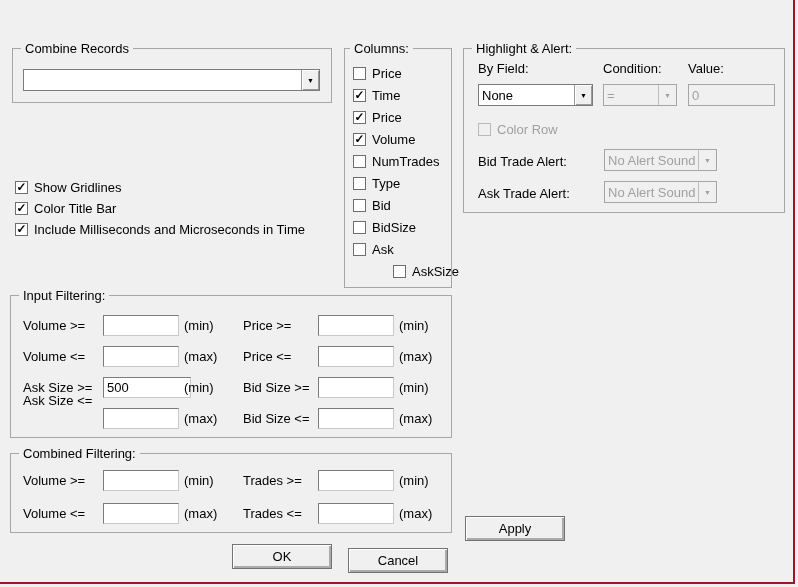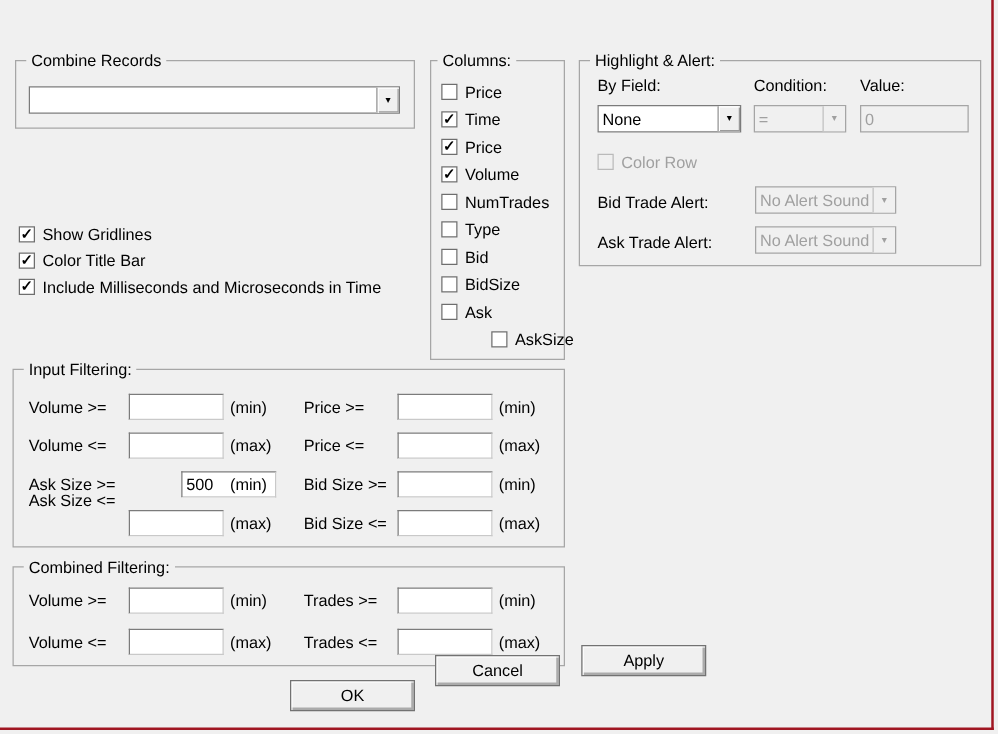--- a/index.html
+++ b/index.html
@@ -184,21 +184,21 @@
     <span class="flabel" style="left:388px;top:19px;">(min)</span>
 
     <span class="flabel" style="left:12px;top:50px;">Volume &lt;=</span>
     <input class="tb" style="left: 92px; top: 50px; width: 76px;" value="">
     <span class="flabel" style="left:173px;top:50px;">(max)</span>
     <span class="flabel" style="left:232px;top:50px;">Price &lt;=</span>
     <input class="tb" style="left: 307px; top: 50px; width: 76px;" value="">
     <span class="flabel" style="left:388px;top:50px;">(max)</span>
 
     <span class="flabel" style="left:12px;top:81px;">Ask Size &gt;=</span>
-    <input class="tb" style="left: 92px; top: 81px; width: 76px; margin-left: 42px;" value="500">
+    <input class="tb" style="left: 92px; top: 81px; width: 88px;" value="500">
     <span class="flabel" style="left:173px;top:81px;">(min)</span>
     <span class="flabel" style="left:232px;top:81px;">Bid Size &gt;=</span>
     <input class="tb" style="left: 307px; top: 81px; width: 76px;" value="">
     <span class="flabel" style="left:388px;top:81px;">(min)</span>
 
     <span class="flabel" style="left:12px;top:94px;">Ask Size &lt;=</span>
     <input class="tb" style="left: 92px; top: 112px; width: 76px;" value="">
     <span class="flabel" style="left:173px;top:112px;">(max)</span>
     <span class="flabel" style="left:232px;top:112px;">Bid Size &lt;=</span>
     <input class="tb" style="left: 307px; top: 112px; width: 76px;" value="">
@@ -217,16 +217,16 @@
 
     <span class="flabel" style="left:12px;top:49px;">Volume &lt;=</span>
     <input class="tb" style="left: 92px; top: 49px; width: 76px;" value="">
     <span class="flabel" style="left:173px;top:49px;">(max)</span>
     <span class="flabel" style="left:232px;top:49px;">Trades &lt;=</span>
     <input class="tb" style="left: 307px; top: 49px; width: 76px;" value="">
     <span class="flabel" style="left:388px;top:49px;">(max)</span>
   </div>
 
   <div class="btn" style="left:232px;top:544px;">OK</div>
-  <div class="btn" style="left:348px;top:524px;">Cancel</div>
+  <div class="btn" style="left:348px;top:548px;">Cancel</div>
   <div class="btn" style="left:465px;top:516px;">Apply</div>
 
 </div>
 
 </body></html>

